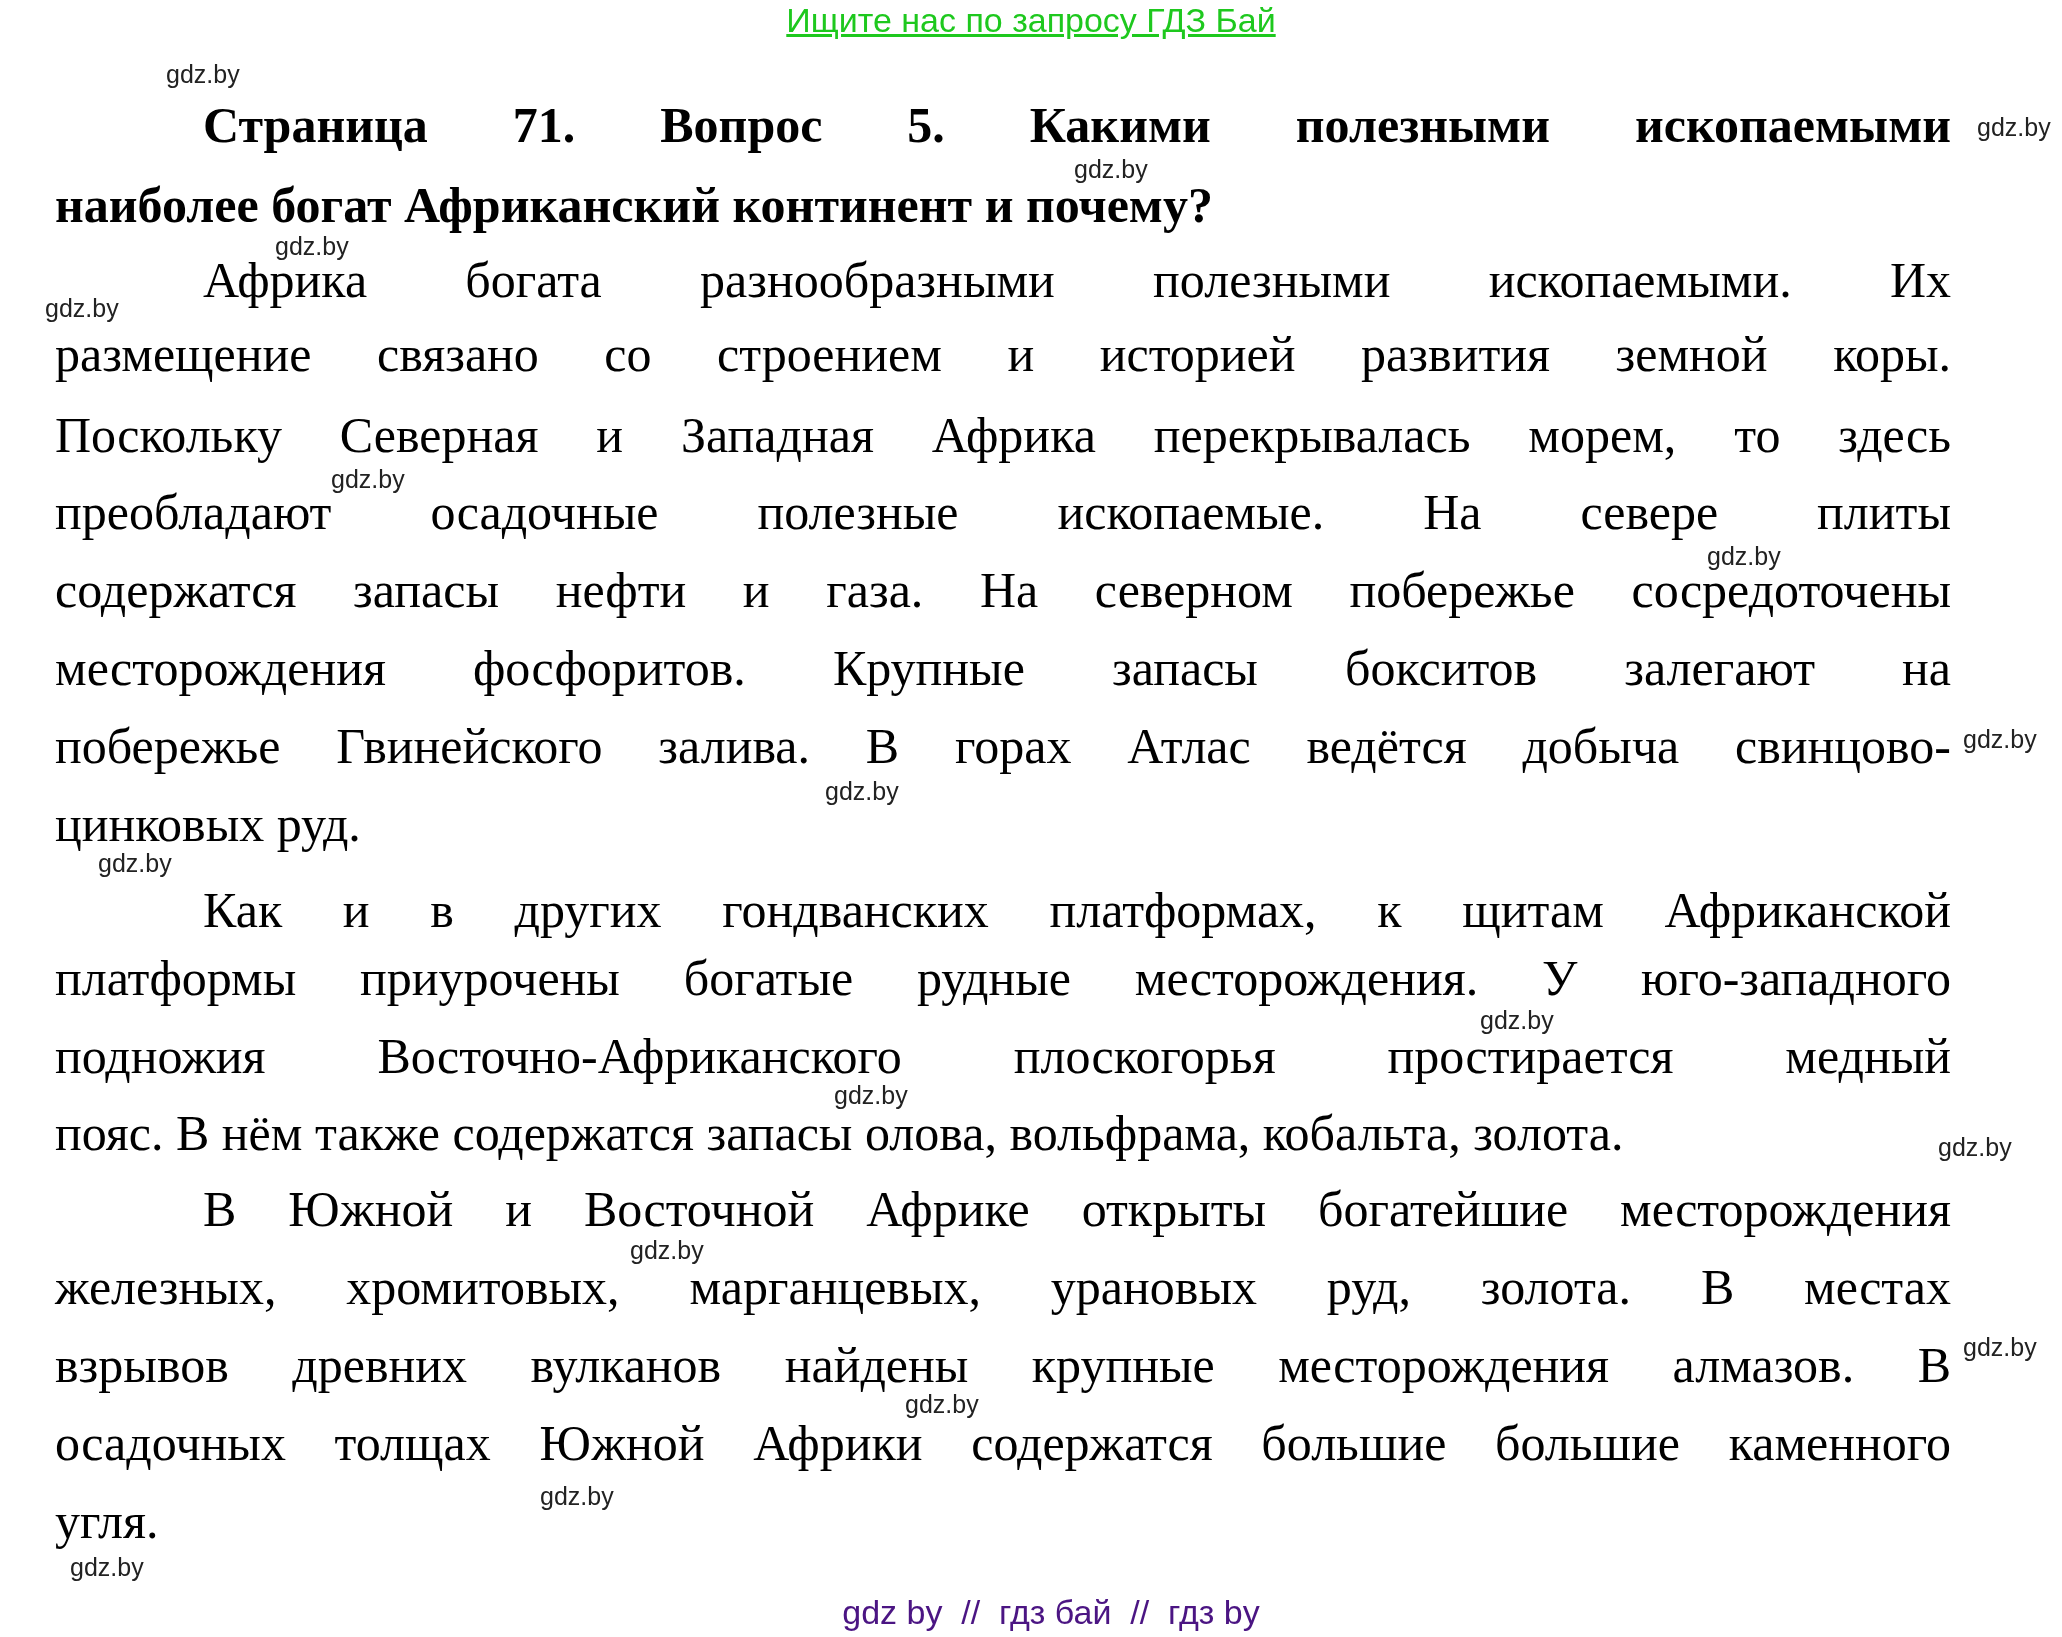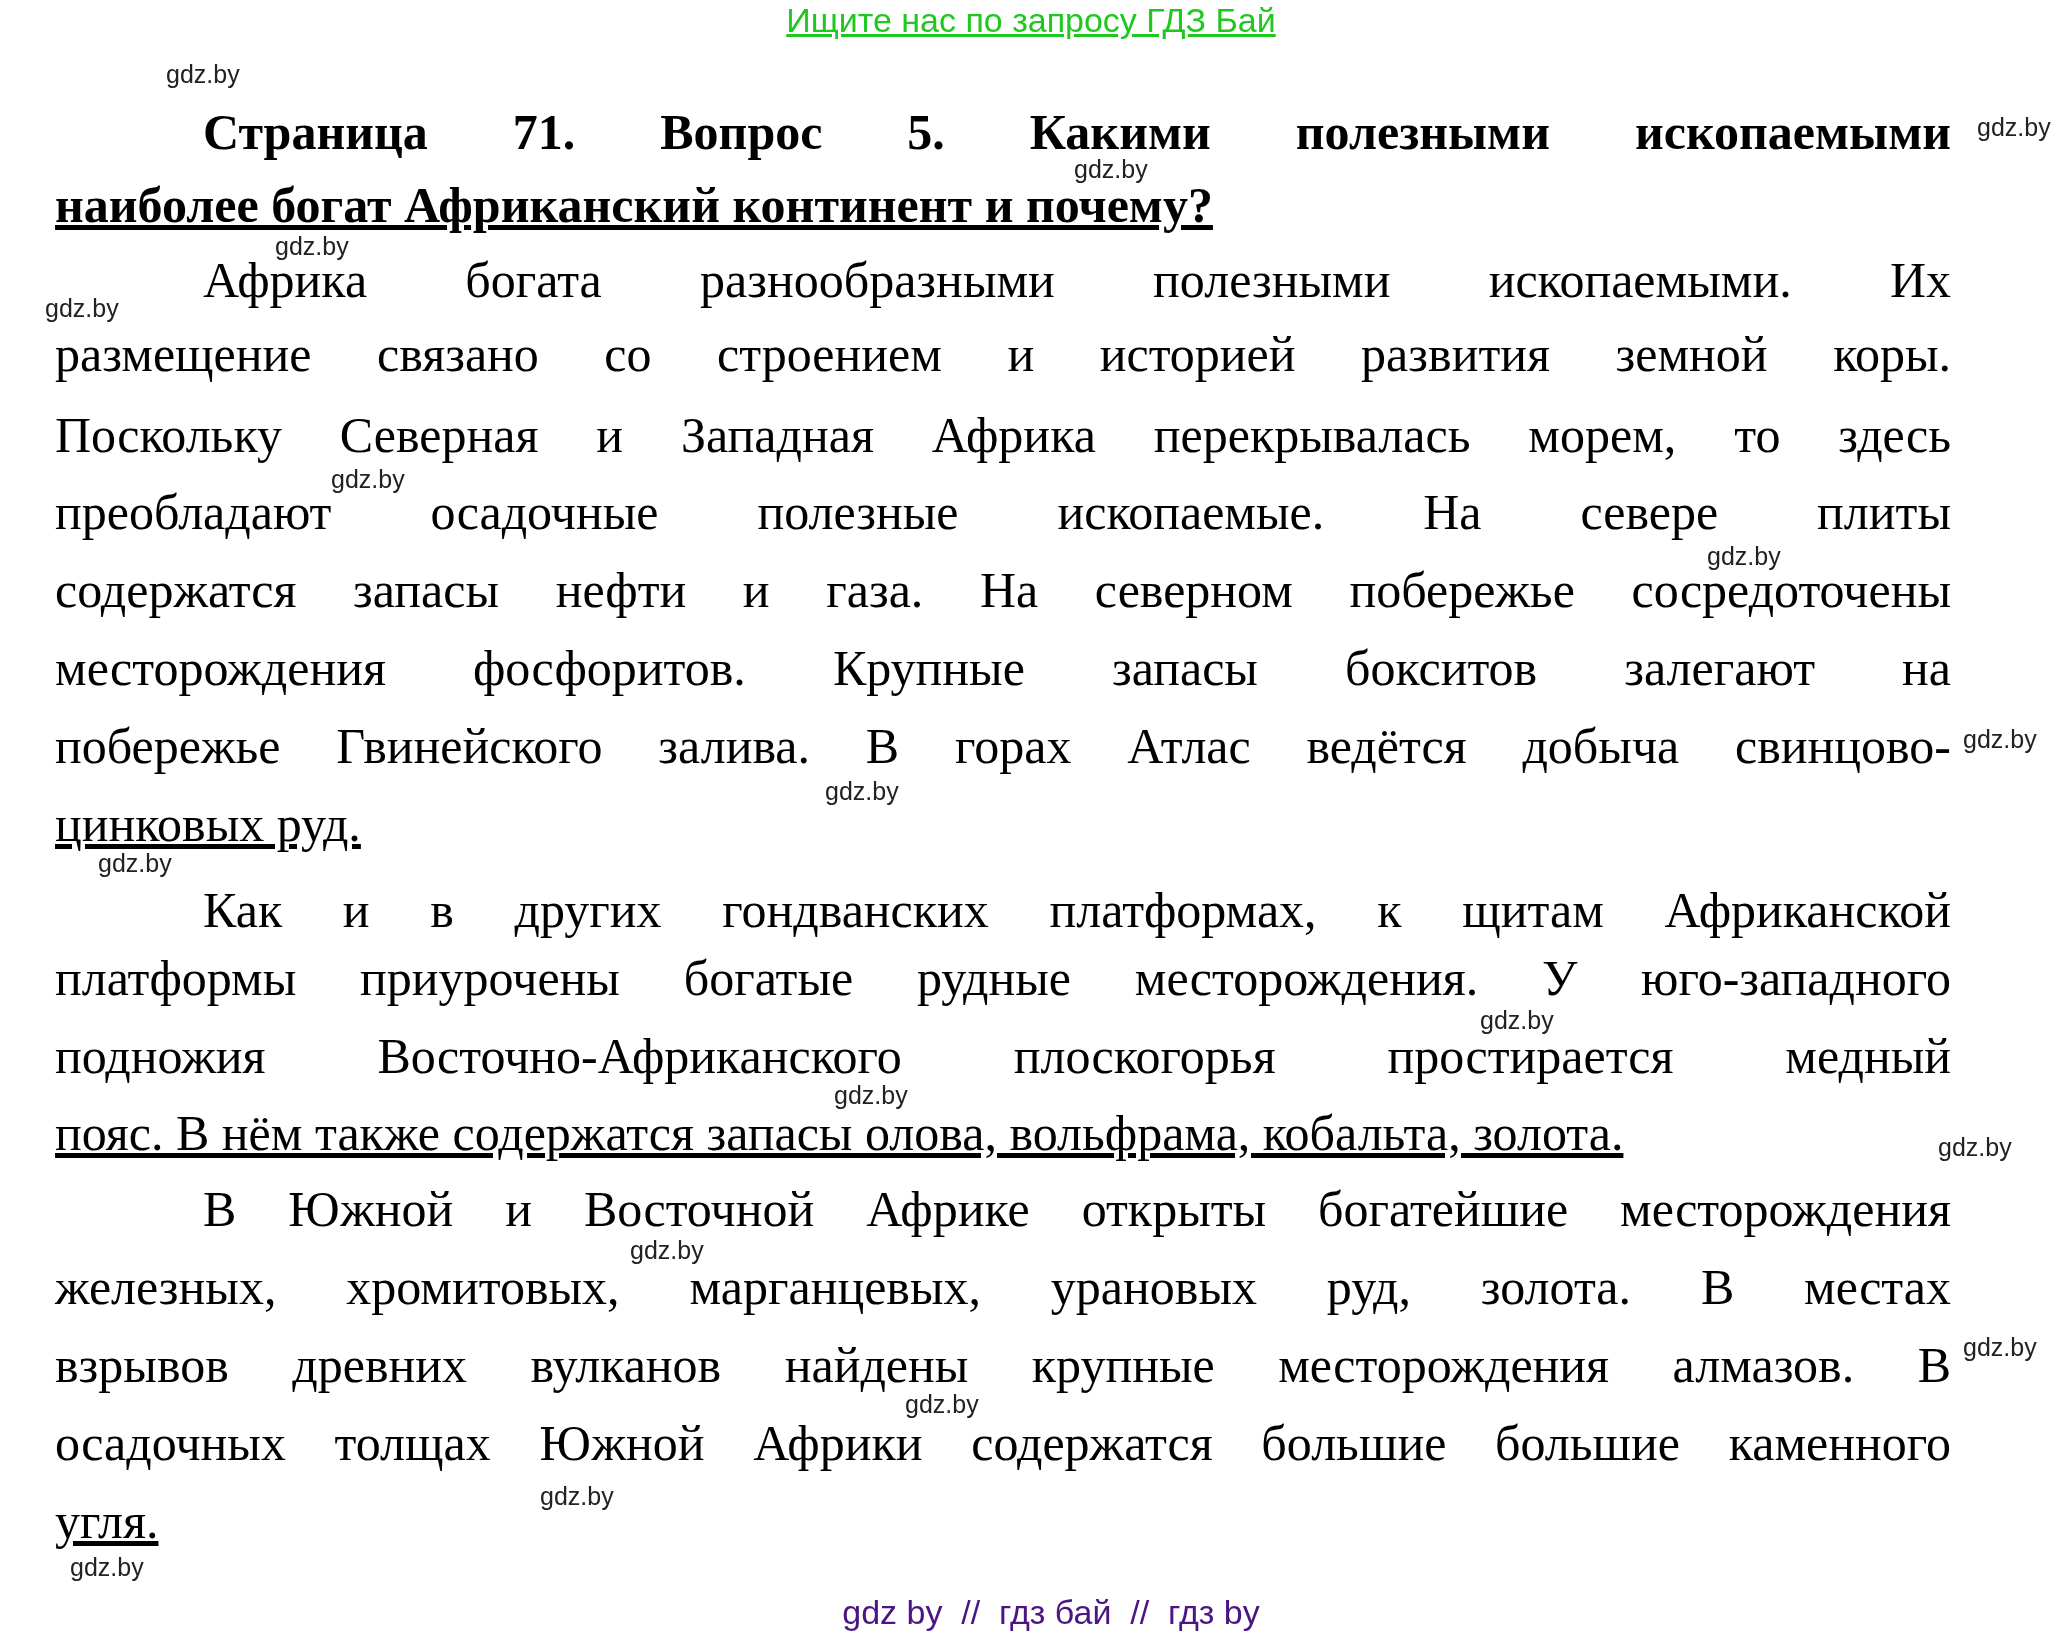--- a/index.html
+++ b/index.html
@@ -4,31 +4,31 @@
 <style>
   html, body { margin:0; padding:0; background:#ffffff; }
   body { width:2062px; height:1637px; position:relative; overflow:hidden; }
   .banner { position:absolute; left:0; right:0; top:0; text-align:center;
     font-family:"Liberation Sans", sans-serif; font-size:34px; color:#1ec81e; line-height:40px;text-decoration:underline; }
   .footer { position:absolute; left:0; right:0; top:1592px; text-align:center;
     font-family:"Liberation Sans", sans-serif; font-size:34px; color:#4b1583; line-height:40px; white-space:pre;padding-left:40px; }
   .line { position:absolute; left:55px; width:1896px; font-family:"Liberation Serif", serif;
     font-size:50px; color:#000; line-height:60px; white-space:nowrap;
     text-align:justify; text-align-last:justify; }
-  .line.last { text-align:center; text-align-last:left;text-decoration:underline; }
+  .line.last { text-align:center; text-align-last:left; }
   .line.indent { left:203px; width:1748px; }
   .title { font-weight:bold; }
   .wm { position:absolute; font-family:"Liberation Sans", sans-serif; font-size:25px; color:#222; line-height:28px; }
 </style>
 </head>
 <body>
 
 <div class="banner">Ищите нас по запросу ГДЗ Бай</div>
 
-<div class="line title indent" style="top:102px">Страница 71. Вопрос 5. Какими полезными ископаемыми</div>
+<div class="line title indent" style="top:95px">Страница 71. Вопрос 5. Какими полезными ископаемыми</div>
 <div class="line title last" style="top:175px">наиболее богат Африканский континент и почему?</div>
 
 <div class="line indent" style="top:250px">Африка богата разнообразными полезными ископаемыми. Их</div>
 <div class="line" style="top:324px">размещение связано со строением и историей развития земной коры.</div>
 <div class="line" style="top:405px">Поскольку Северная и Западная Африка перекрывалась морем, то здесь</div>
 <div class="line" style="top:482px">преобладают осадочные полезные ископаемые. На севере плиты</div>
 <div class="line" style="top:560px">содержатся запасы нефти и газа. На северном побережье сосредоточены</div>
 <div class="line" style="top:638px">месторождения фосфоритов. Крупные запасы бокситов залегают на</div>
 <div class="line" style="top:716px">побережье Гвинейского залива. В горах Атлас ведётся добыча свинцово-</div>
 <div class="line last" style="top:794px">цинковых руд.</div>

